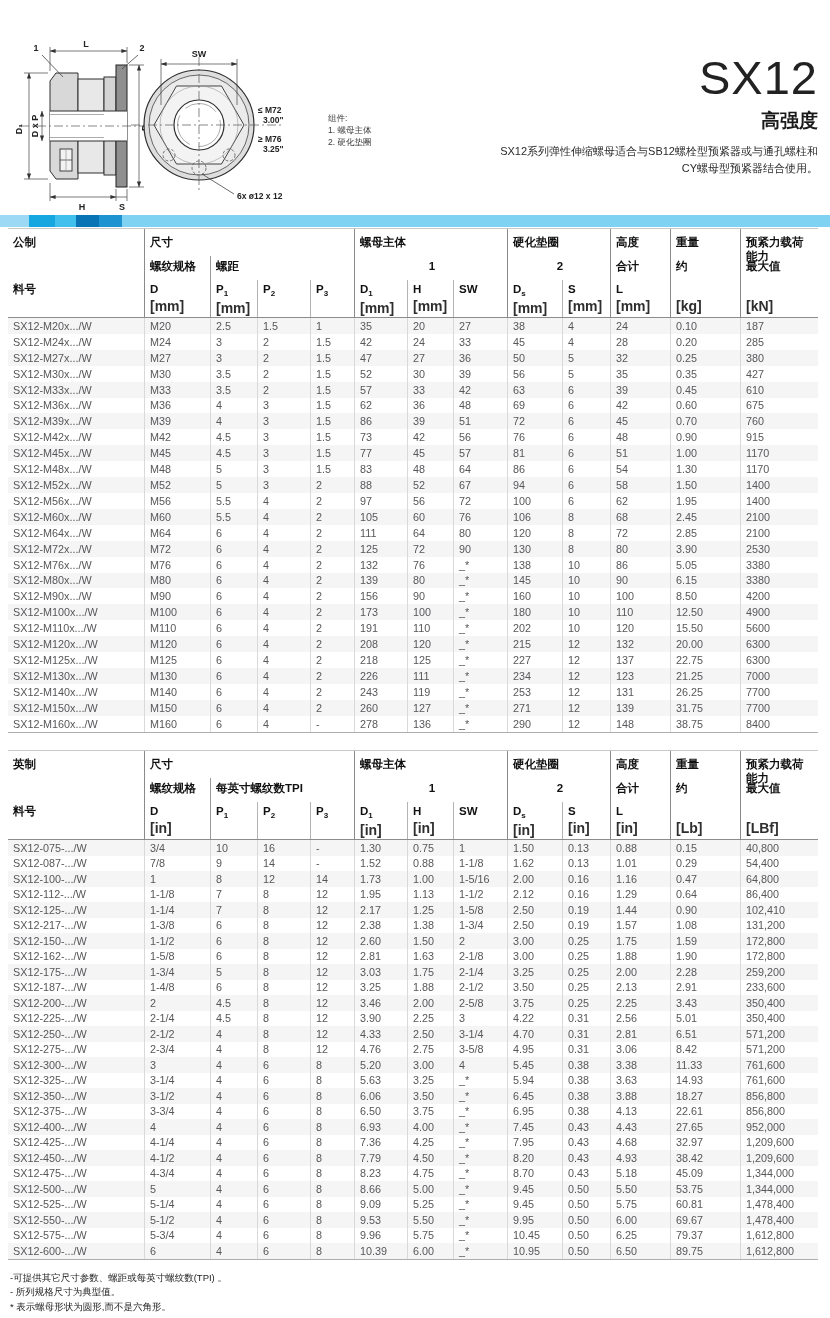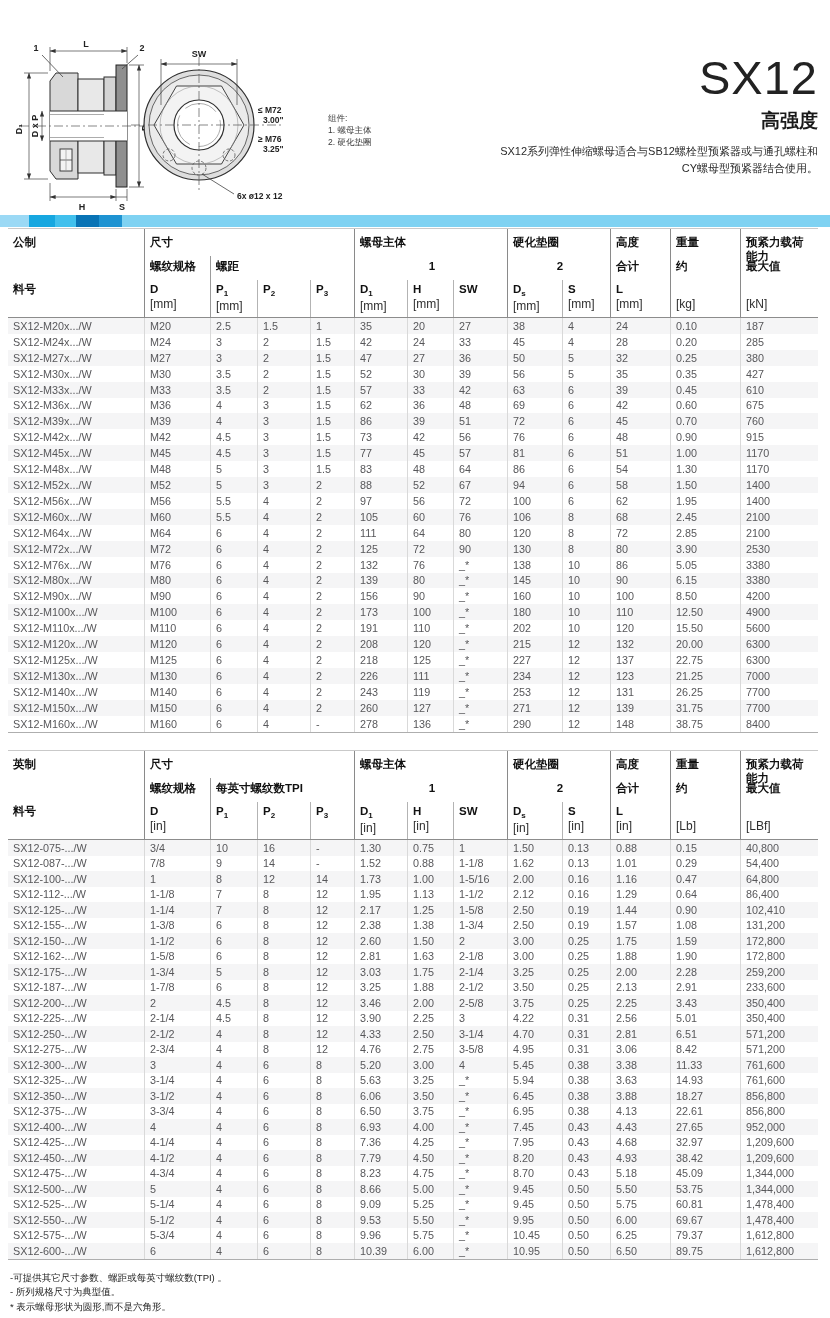--- a/index.html
+++ b/index.html
@@ -25,21 +25,21 @@
   .r1{height:27px;}
   .r2{height:24px;}
   .r3{height:37px;}
   .hcell{font-weight:bold;font-size:11.5px;color:#111;padding:7px 3px 0 5px;box-sizing:border-box;line-height:1.15;}
   .r2 .hcell{padding-top:4px;}
   .r3 .hcell{padding-top:3px;}
   .ctr{text-align:center;}
   .preload-text{display:inline-block;width:64px;line-height:1.2;}
   .lbl{font-size:11.5px;font-weight:bold;min-height:13px;}
   .lbl sub{font-size:8px;}
-  .unit{font-weight:normal;font-size:12px;color:#2e2e2e;margin-top:2px;min-height:11px;}
+  .unit{font-weight:bold;font-size:14px;color:#2e2e2e;margin-top:2px;min-height:11px;}
   .bd{border-left:1px solid #8a8a8a;}
   .bm{border-left:1px solid #9a9a9a;}
   .bl{border-left:1px solid #b3b3b3;}
   .thead{border-bottom:1px solid #8c8c8c;}
   .tbody{border-bottom:1px solid #aeaeae;}
   .trow{display:grid;grid-template-columns:136px 66px 47px 53px 44px 53px 46px 54px 55px 48px 60px 70px 78px;}
   .metric-pos .trow{height:15.92px;}
   .imperial-pos .trow{height:15.5px;}
   .trow.odd{background:#f5f5f6;}
   .tcell{font-size:10.8px;color:#57575a;padding-left:5px;display:flex;align-items:center;
@@ -780,21 +780,21 @@
           <div class="tcell c5">2.17</div>
           <div class="tcell c6">1.25</div>
           <div class="tcell c7">1-5/8</div>
           <div class="tcell c8">2.50</div>
           <div class="tcell c9">0.19</div>
           <div class="tcell c10">1.44</div>
           <div class="tcell c11">0.90</div>
           <div class="tcell c12">102,410</div>
         </div>
         <div class="trow even">
-          <div class="tcell c0">SX12-155-.../W</div>
+          <div class="tcell c0">SX12-217-.../W</div>
           <div class="tcell c1">1-3/8</div>
           <div class="tcell c2">6</div>
           <div class="tcell c3">8</div>
           <div class="tcell c4">12</div>
           <div class="tcell c5">2.38</div>
           <div class="tcell c6">1.38</div>
           <div class="tcell c7">1-3/4</div>
           <div class="tcell c8">2.50</div>
           <div class="tcell c9">0.19</div>
           <div class="tcell c10">1.57</div>
@@ -841,21 +841,21 @@
           <div class="tcell c6">1.75</div>
           <div class="tcell c7">2-1/4</div>
           <div class="tcell c8">3.25</div>
           <div class="tcell c9">0.25</div>
           <div class="tcell c10">2.00</div>
           <div class="tcell c11">2.28</div>
           <div class="tcell c12">259,200</div>
         </div>
         <div class="trow even">
           <div class="tcell c0">SX12-187-.../W</div>
-          <div class="tcell c1">1-7/8</div>
+          <div class="tcell c1">1-4/8</div>
           <div class="tcell c2">6</div>
           <div class="tcell c3">8</div>
           <div class="tcell c4">12</div>
           <div class="tcell c5">3.25</div>
           <div class="tcell c6">1.88</div>
           <div class="tcell c7">2-1/2</div>
           <div class="tcell c8">3.50</div>
           <div class="tcell c9">0.25</div>
           <div class="tcell c10">2.13</div>
           <div class="tcell c11">2.91</div>

